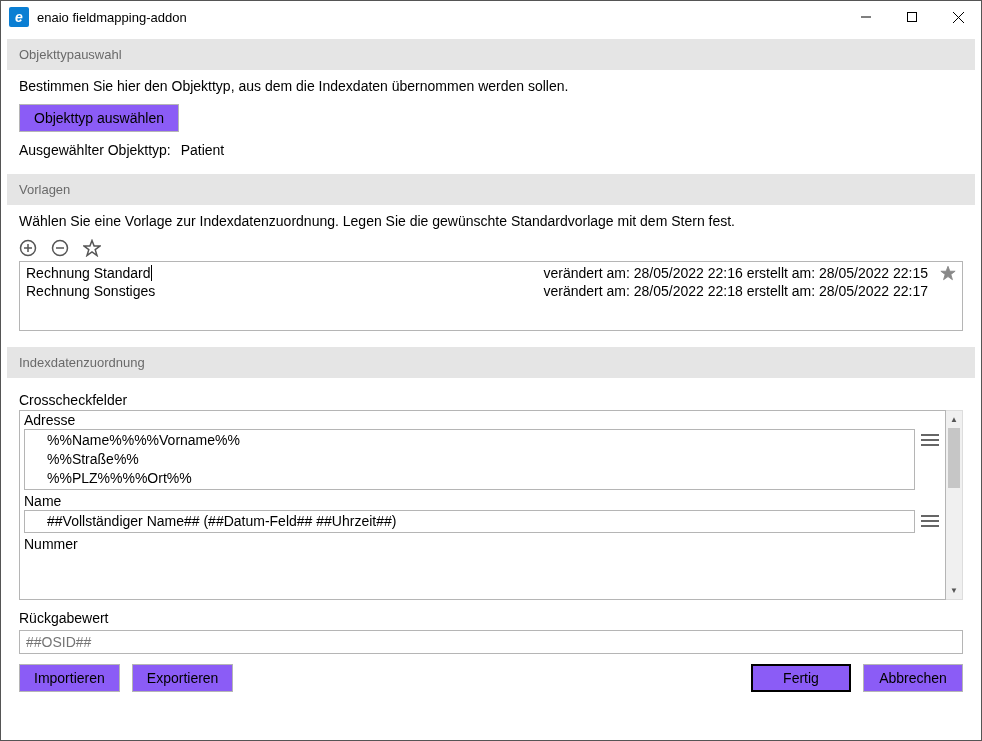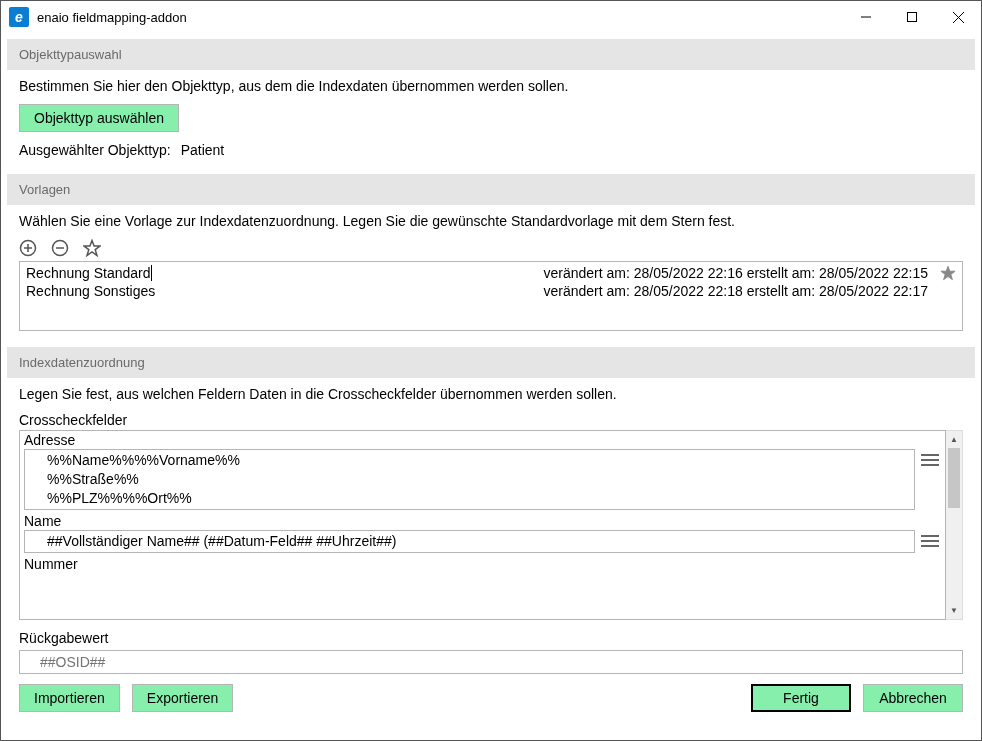--- a/index.html
+++ b/index.html
@@ -46,21 +46,21 @@
   color: #6a6a6a;
   padding: 8px 12px;
   font-size: 13px;
   margin: 6px 6px 0 6px;
 }
 .section-body { padding: 8px 18px 10px 18px; }
 .desc { font-size: 14px; margin-bottom: 10px; }
 .btn {
   display: inline-block;
   border: 1px solid #b5b5b5;
-  background: #86efac;
+  background: #8b5cf6;
   padding: 5px 14px;
   font-size: 14px;
   cursor: default;
 }
 .btn.primary { border: 2px solid #000000; padding: 4px 22px; }
 .row-inline { margin-top: 10px; font-size: 14px; }
 .row-inline .label { margin-right: 6px; }
 
 .toolbar-icons { display: flex; gap: 14px; margin: 6px 0 4px 0; align-items: center; }
 .icon-btn {
@@ -122,21 +122,21 @@
 }
 .vscroll .arrow { height: 17px; display: flex; align-items: center; justify-content: center; font-size: 8px; color: #555; }
 .vscroll .thumb { flex: 0 0 60px; background: #c6c6c6; margin: 0 2px; }
 .vscroll .track { flex: 1; }
 
 .returnval { padding: 6px 18px 10px 18px; }
 .returnval .lbl { font-size: 14px; margin-bottom: 4px; }
 .returnval input {
   width: 100%;
   border: 1px solid #b5b5b5;
-  padding: 3px 20px;
+  padding: 3px 6px;
   font-size: 14px;
   color: #888;
   font-family: inherit;
 }
 .footer {
   display: flex;
   padding: 0 18px 14px 18px;
   gap: 12px;
 }
 .footer .spacer { flex: 1; }
@@ -217,21 +217,20 @@
           <span class="tname">Rechnung Sonstiges</span>
           <span class="spacer"></span>
           <span class="meta">verändert am: 28/05/2022 22:18 erstellt am: 28/05/2022 22:17</span>
           <span class="star-slot"></span>
         </div>
       </div>
   </div>
 
   <div class="section-header">Indexdatenzuordnung</div>
   <div class="section-body" style="padding-bottom:4px;">
-    <div class="desc">Legen Sie fest, aus welchen Feldern Daten in die Crosscheckfelder übernommen werden sollen.</div>
     <div class="sublabel">Crosscheckfelder</div>
     <div class="cc-wrap">
       <div class="cc-scroll">
         <div class="cc-inner" id="cc-inner">
             <div class="field-group">
               <div class="field-label">Adresse</div>
               <div class="field-row">
                 <div class="field-box" style="white-space: pre-line;">%%Name%%%%Vorname%%
 %%Straße%%
 %%PLZ%%%%Ort%%</div>

